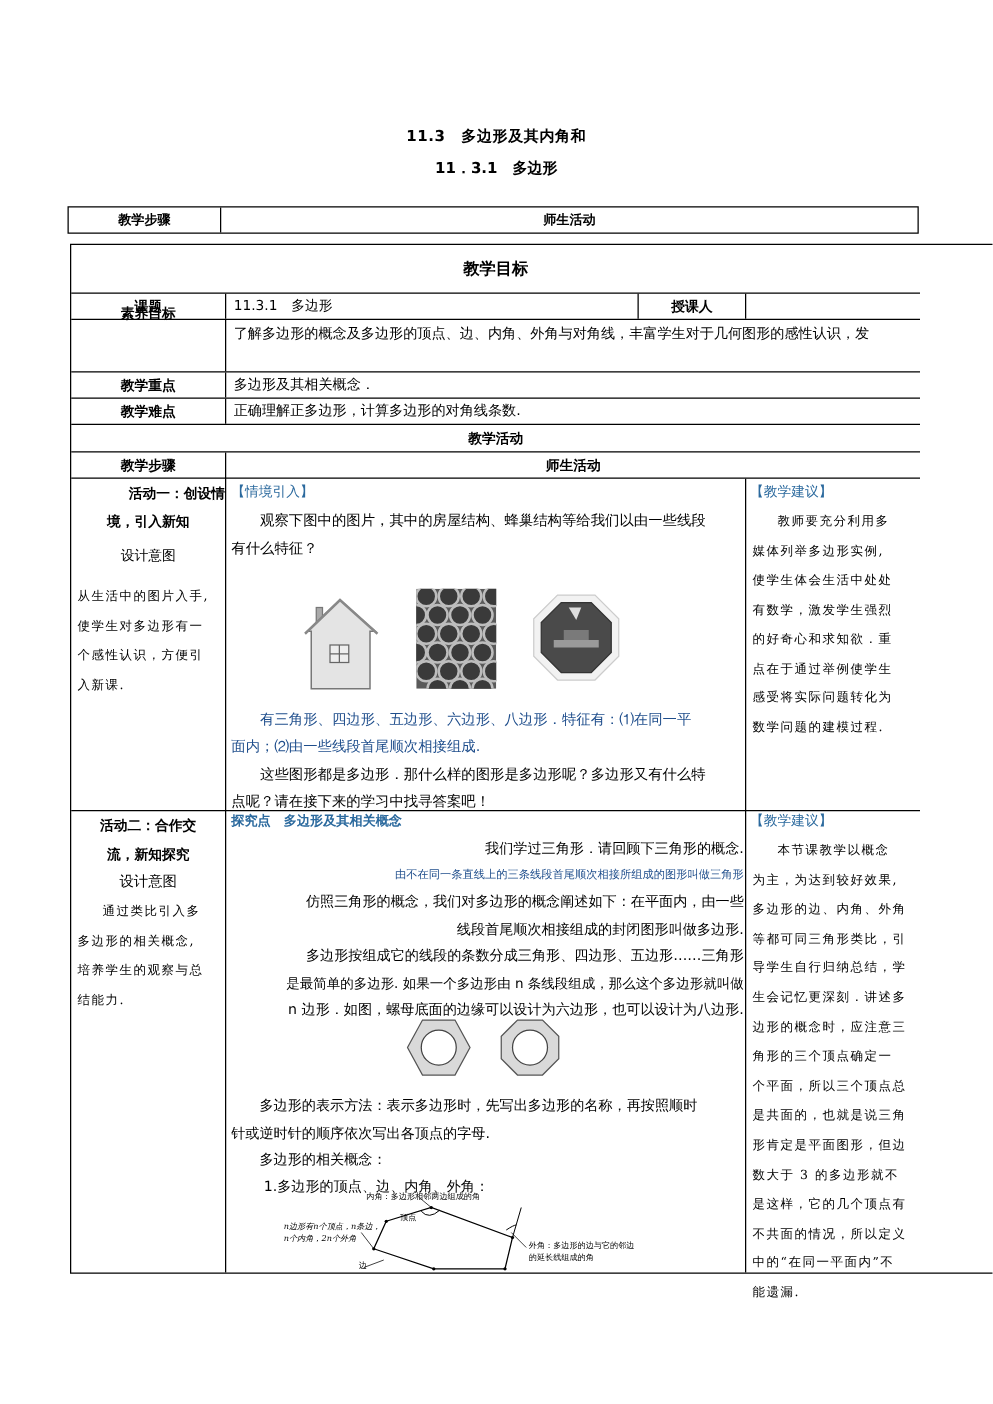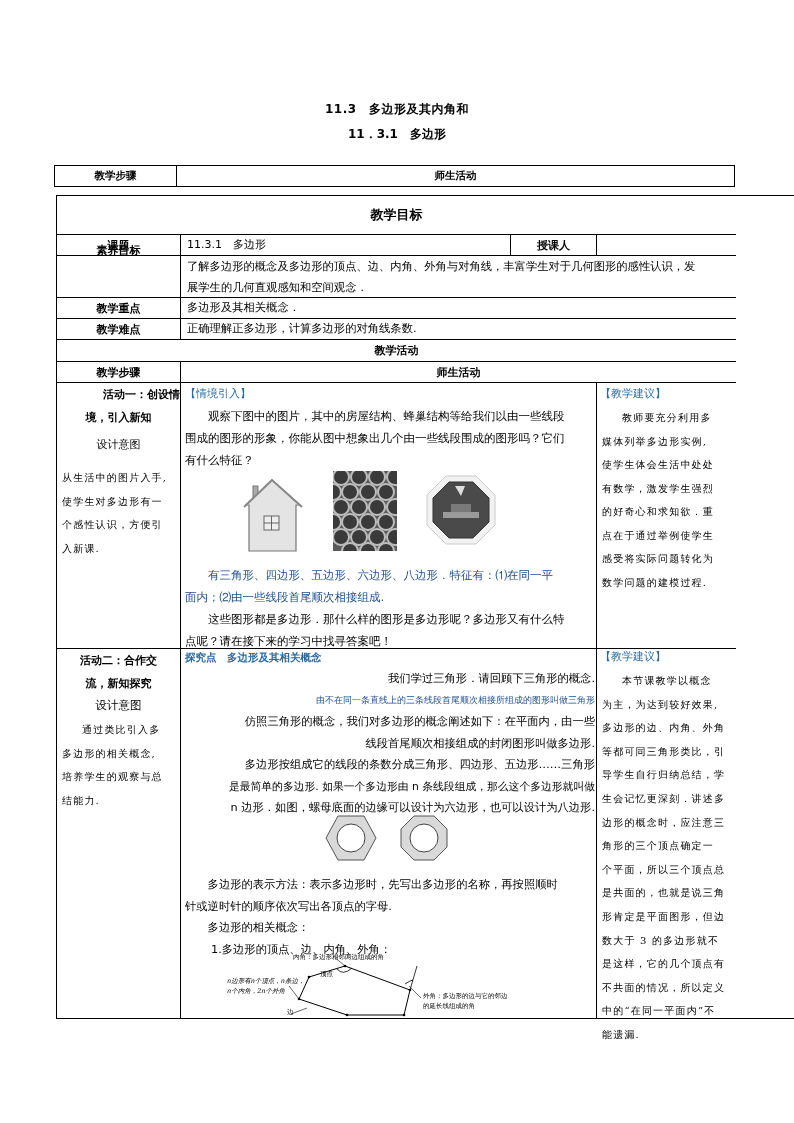--- a/index.html
+++ b/index.html
@@ -42,21 +42,20 @@
   <div class="txt" style="left:130px;top:38px;font-size:11px;line-height:22px;">11.3.1　多边形</div>
   <div class="vl" style="left:453px;top:39px;height:20px;"></div>
   <div class="cell bold" style="left:454px;top:39px;width:85px;height:20px;">授课人</div>
   <div class="vl" style="left:539px;top:39px;height:20px;"></div>
   <div class="cell" style="left:540px;top:39px;width:139px;height:20px;"></div>
   <div class="hl" style="left:0;top:59px;width:679px;"></div>
 
   <div class="cell bold" style="left:0;top:44px;width:123px;height:20px;text-align:right;">素养目标</div>
   <div class="vl" style="left:123px;top:60px;height:41px;"></div>
   <div class="txt" style="left:130px;top:60px;font-size:11.3px;line-height:21px;white-space:nowrap;">了解多边形的概念及多边形的顶点、边、内角、外角与对角线，丰富学生对于几何图形的感性认识，发</div>
-  <div class="txt" style="left:130px;top:81px;font-size:11.3px;line-height:21px;">展学生的几何直观感知和空间观念．</div>
   <div class="hl" style="left:0;top:101px;width:679px;"></div>
 
   <div class="cell bold" style="left:0;top:102px;width:123px;height:20px;">教学重点</div>
   <div class="vl" style="left:123px;top:102px;height:20px;"></div>
   <div class="txt" style="left:130px;top:101px;font-size:11.3px;line-height:22px;">多边形及其相关概念．</div>
   <div class="hl" style="left:0;top:122px;width:679px;"></div>
 
   <div class="cell bold" style="left:0;top:123px;width:123px;height:20px;">教学难点</div>
   <div class="vl" style="left:123px;top:123px;height:20px;"></div>
   <div class="txt" style="left:130px;top:122px;font-size:11.3px;line-height:22px;">正确理解正多边形，计算多边形的对角线条数.</div>
@@ -78,21 +77,20 @@
   <div class="abs hand" style="left:5px;top:270px;width:118px;">
     <div>从生活中的图片入手,</div>
     <div>使学生对多边形有一</div>
     <div>个感性认识，方便引</div>
     <div>入新课.</div>
   </div>
 
   <div class="txt blue" style="left:128px;top:187px;font-size:11px;">【情境引入】</div>
   <div class="abs" style="left:128px;top:209px;width:410px;font-size:11.5px;line-height:22px;">
     <div class="ind" style="white-space:nowrap;">观察下图中的图片，其中的房屋结构、蜂巢结构等给我们以由一些线段</div>
-    <div style="white-space:nowrap;">围成的图形的形象，你能从图中想象出几个由一些线段围成的图形吗？它们</div>
     <div>有什么特征？</div>
   </div>
 
   <svg class="img" style="left:185px;top:282px;" width="62" height="75" viewBox="0 0 62 75">
     <rect x="11" y="8" width="5" height="16" fill="#aaa" stroke="#777" stroke-width="1"></rect>
     <polygon points="4,27 30,2 58,27 54,27 54,73 7,73 7,27" fill="#e4e4e4" stroke="#777" stroke-width="1.2"></polygon>
     <polyline points="2,29 30,2 60,29" fill="none" stroke="#888" stroke-width="2"></polyline>
     <rect x="22" y="38" width="15" height="14" fill="#eee" stroke="#666" stroke-width="1"></rect>
     <line x1="29.5" y1="38" x2="29.5" y2="52" stroke="#666" stroke-width="1"></line>
     <line x1="22" y1="45" x2="37" y2="45" stroke="#666" stroke-width="1"></line>

